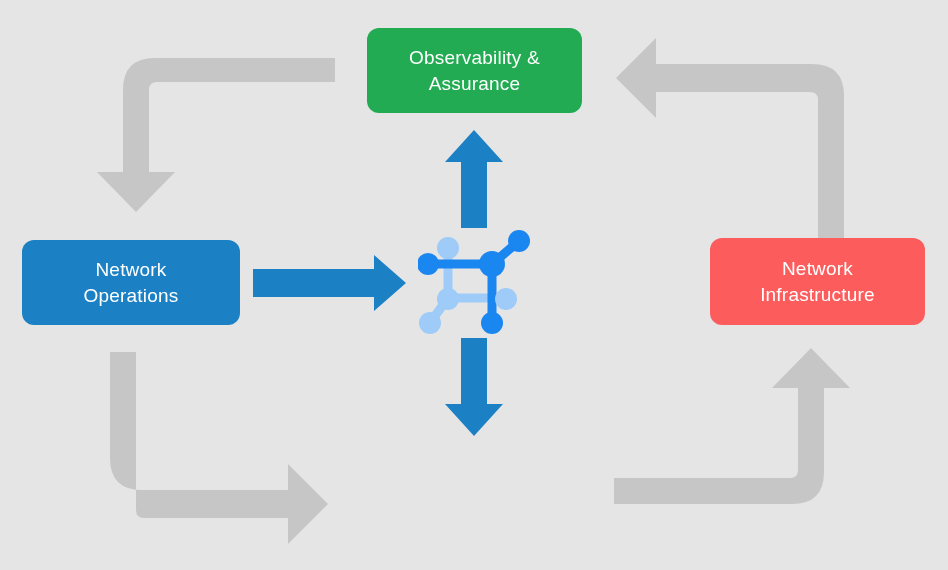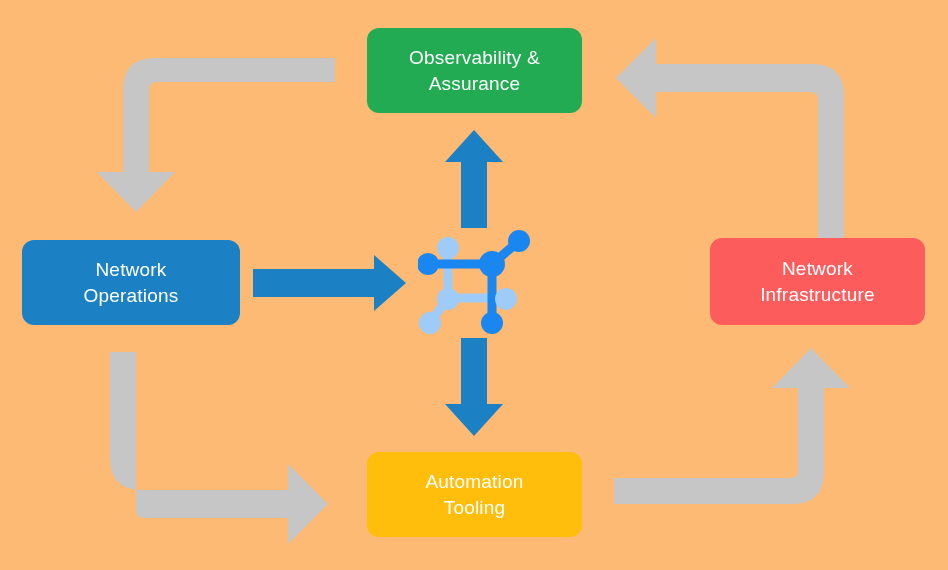--- a/index.html
+++ b/index.html
@@ -4,21 +4,21 @@
 <style>
   html, body {
     margin: 0;
     padding: 0;
     background: #000000;
   }
   #canvas {
     position: relative;
     width: 948px;
     height: 570px;
-    background: #fdba74;
+    background: #e5e5e5;
     overflow: hidden;
     font-family: "Liberation Sans", sans-serif;
   }
   .node-box {
     position: absolute;
     border-radius: 12px;
     display: flex;
     align-items: center;
     justify-content: center;
     text-align: center;
@@ -164,16 +164,14 @@
 
   <div class="node-box" id="box-observability">Observability &amp;
 Assurance</div>
 
   <div class="node-box" id="box-operations">Network
 Operations</div>
 
   <div class="node-box" id="box-infrastructure">Network
 Infrastructure</div>
 
-  <div class="node-box" id="box-automation">Automation
-Tooling</div>
 
 </div>
 
 </body></html>

